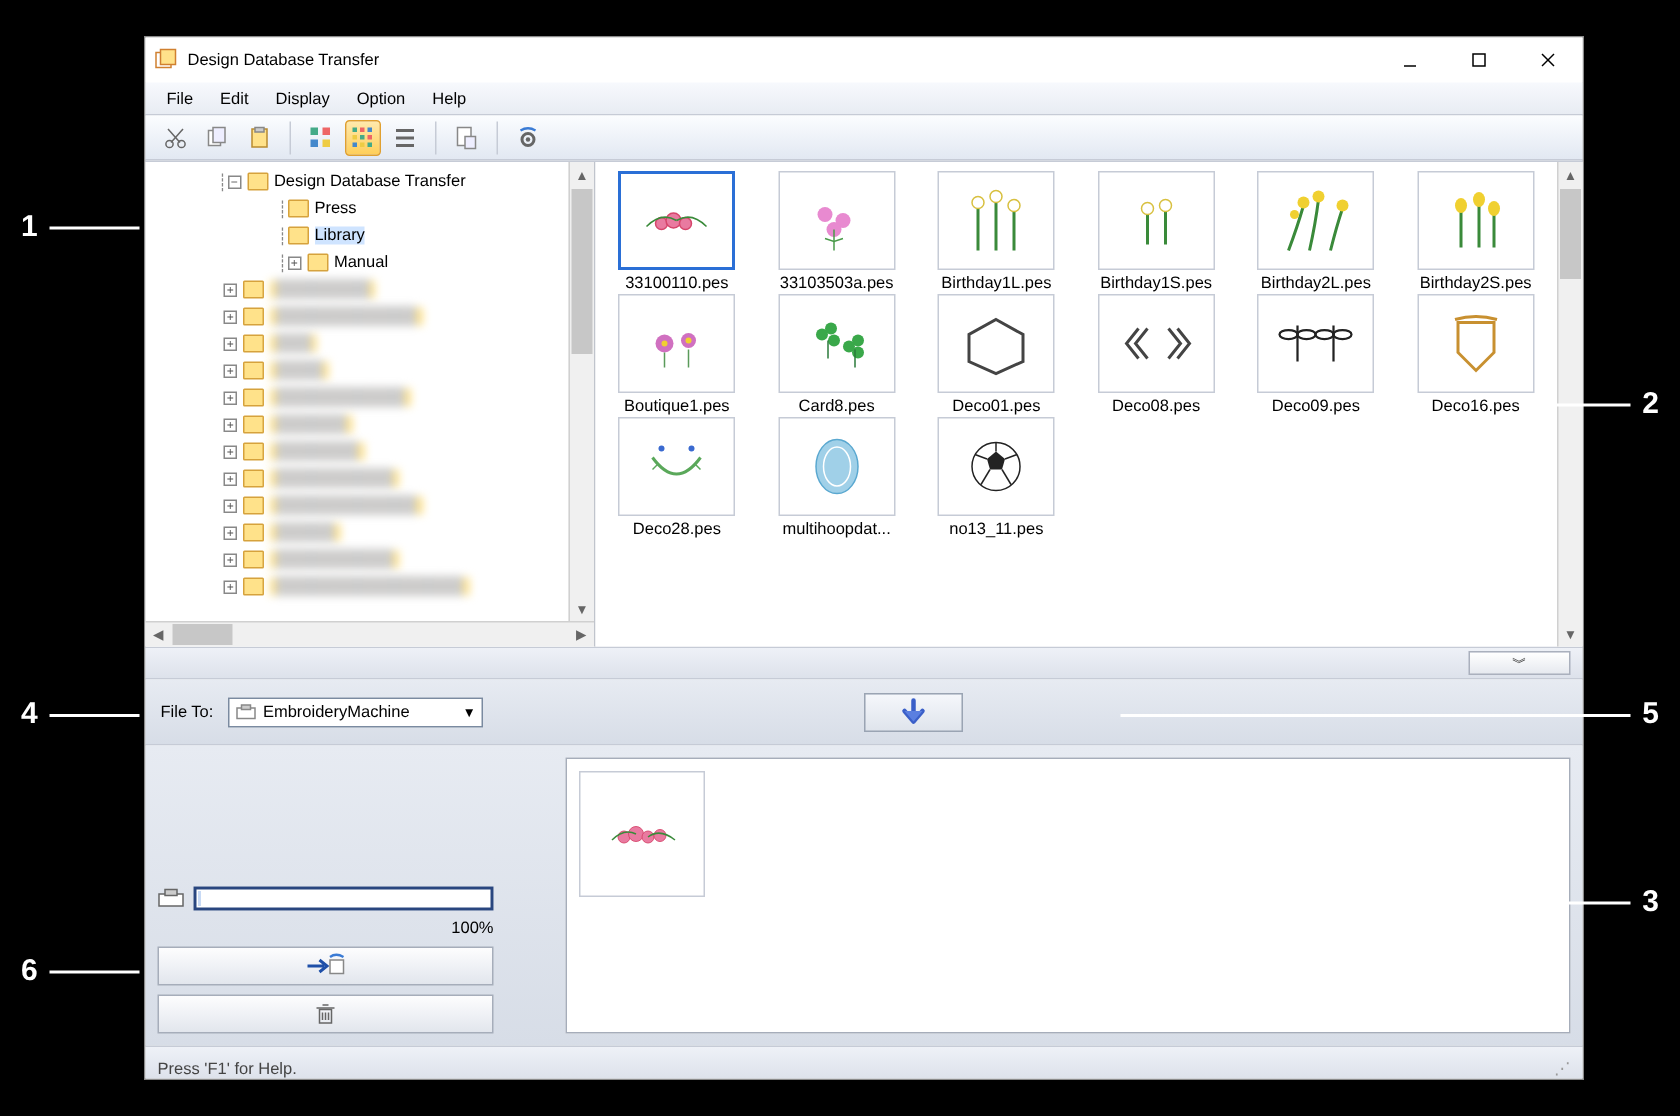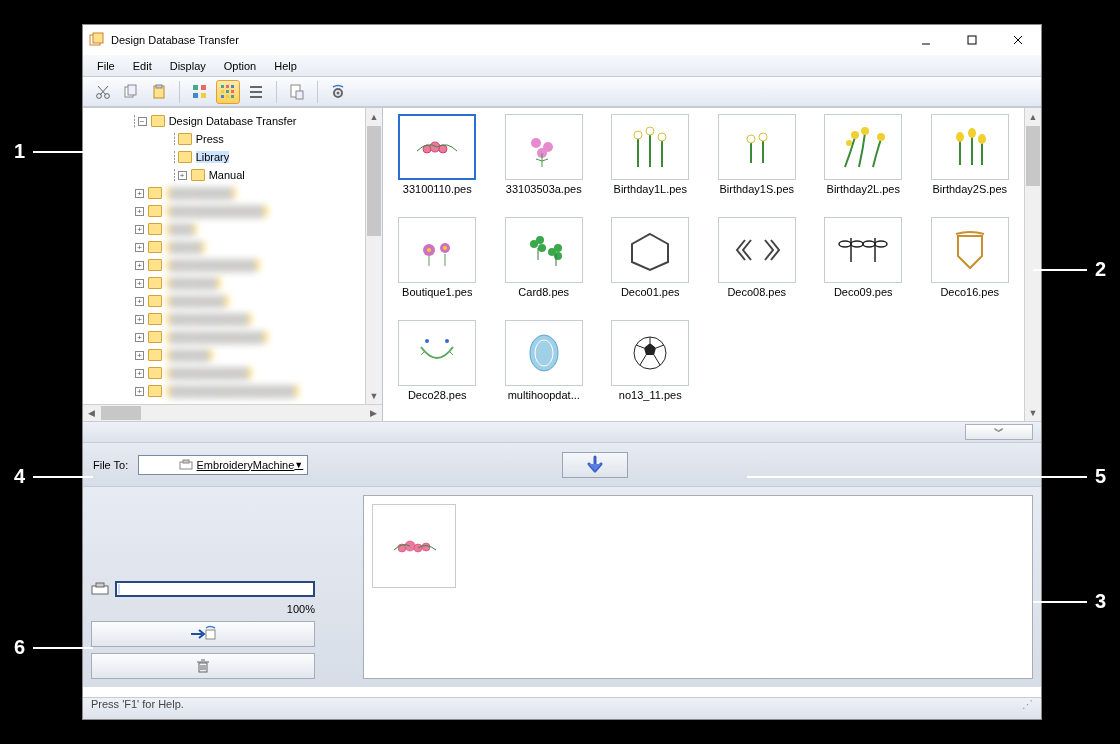--- a/index.html
+++ b/index.html
@@ -17,21 +17,21 @@
     color: #fff;
     font-size: 20px;
     font-weight: 700;
     display: flex;
     align-items: center;
     z-index: 50;
   }
   .callout .line { height: 2px; background: #fff; }
   .window {
     position: absolute;
-    left: 82px;
+    left: 96px;
     top: 24px;
     width: 960px;
     height: 696px;
     background: #fff;
     border: 1px solid #8a8a8a;
     display: flex;
     flex-direction: column;
   }
   .titlebar {
     height: 30px;
@@ -142,21 +142,21 @@
     flex:1;
     display:flex;
     position:relative;
     background:#fff;
   }
   .thumbs-grid {
     flex:1;
     padding:6px;
     display:grid;
     grid-template-columns: repeat(6, 1fr);
-    gap:22px 10px;
+    gap:1px 10px;
     align-content:start;
     overflow:hidden;
   }
   .thumb {
     display:flex;flex-direction:column;align-items:center;
   }
   .thumb .preview{
     width:78px;height:66px;border:1px solid #c6cbd6;background:#fff;
     display:flex;align-items:center;justify-content:center;
   }
@@ -181,21 +181,21 @@
   }
 
   .transfer-row{
     height:44px;background:linear-gradient(#e7ebf2,#d7dde7);
     display:flex;align-items:center;padding:0 10px;gap:10px;
     border-bottom:1px solid #c6cbd6;
   }
   .transfer-row .label{white-space:nowrap;}
   .dest-select{
     width:170px;height:20px;border:1px solid #7a8aa0;background:#fff;
-    display:flex;align-items:center;padding:0 4px;font-size:11px;justify-content:flex-end;text-decoration:underline;
+    display:flex;align-items:center;padding:0 4px;font-size:11px;justify-content:space-between;
   }
   .arrow-down-btn{
     width:66px;height:26px;border:1px solid #9aa4b3;background:linear-gradient(#f5f7fb,#dfe4ec);
     display:flex;align-items:center;justify-content:center;margin:0 auto;
   }
   .arrow-down-btn svg{width:22px;height:22px;}
 
   .lower{
     flex:0 0 200px;
     display:flex;
@@ -220,23 +220,22 @@
     flex:1;margin:8px;background:#fff;border:1px solid #a6adba;padding:8px;
     display:flex;align-items:flex-start;
   }
   .write-thumb{
     width:84px;height:84px;border:1px solid #c6cbd6;background:#fff;
     display:flex;align-items:center;justify-content:center;
   }
   .statusbar{
     height:22px;background:linear-gradient(#eef1f7,#dde2eb);
     border-top:1px solid #c6cbd6;
-    display:flex;align-items:flex-start;padding:0 8px;font-size:11px;color:#444;
+    display:flex;align-items:flex-end;padding:0 8px;font-size:11px;color:#444;
     justify-content:space-between;
-    margin-top:10px;
   }
   .grip{font-size:11px;color:#999;}
 
   
   .roses svg, .doodle svg{width:64px;height:48px;}
 </style>
 </head>
 <body>
 
 <div class="callout" style="left:14px; top:140px;">

